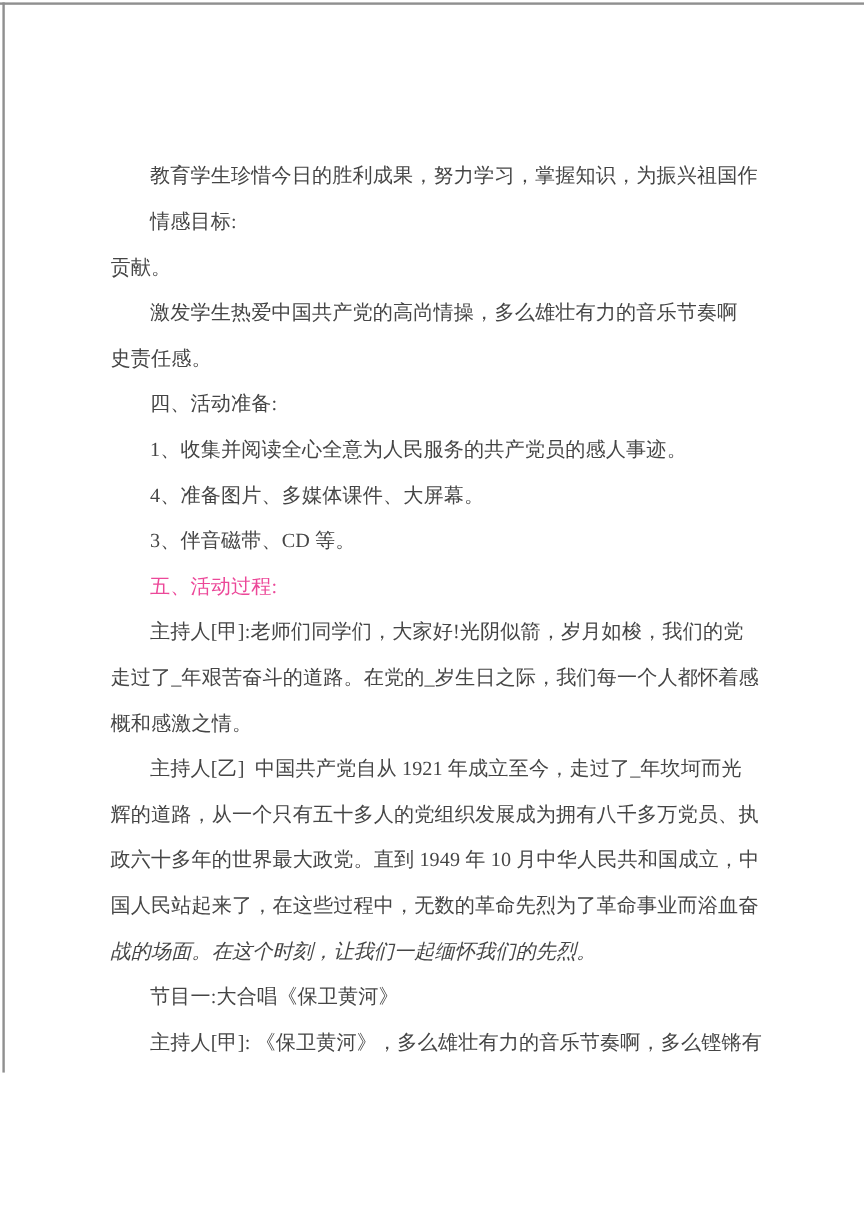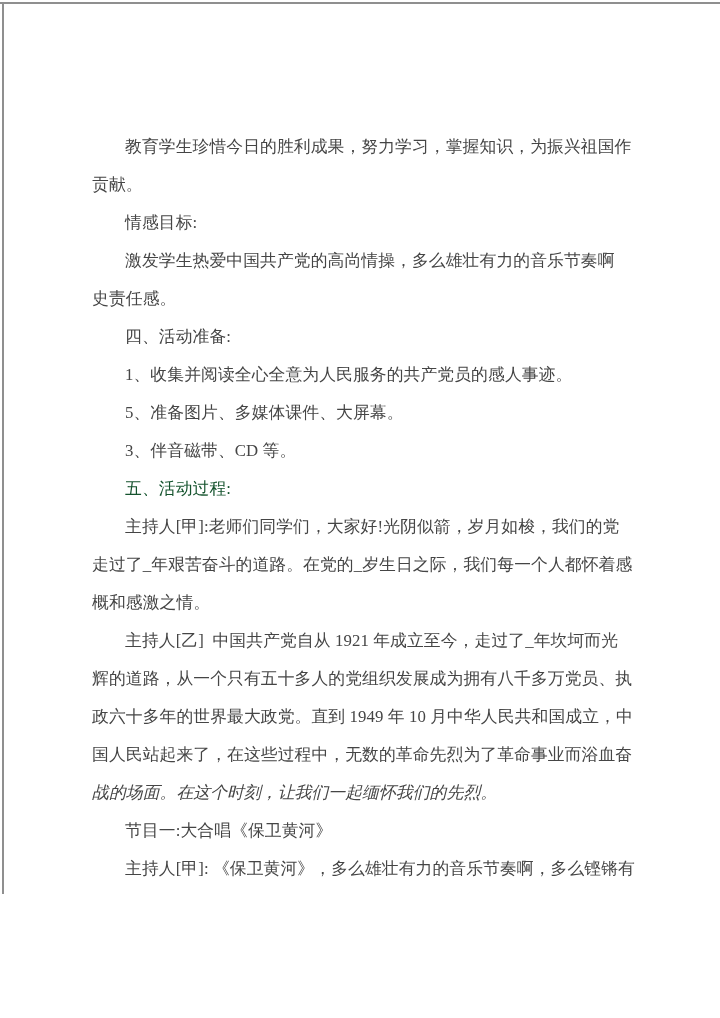--- a/index.html
+++ b/index.html
@@ -48,29 +48,29 @@
   }
 </style>
 </head>
 <body>
 
 <div class="page" style="background: rgb(255, 255, 255);">
   <div class="border-top" style="background: rgb(143, 143, 143);"></div>
   <div class="border-left" style="background: rgb(143, 143, 143);"></div>
   <div class="content">
       <div class="line indent" style="color: rgb(69, 69, 69);">教育学生珍惜今日的胜利成果，努力学习，掌握知识，为振兴祖国作</div>
+      <div class="line indent" style="color: rgb(69, 69, 69);">情感目标:</div>
       <div class="line" style="color: rgb(69, 69, 69);">贡献。</div>
-      <div class="line indent" style="color: rgb(69, 69, 69);">情感目标:</div>
       <div class="line indent" style="color: rgb(69, 69, 69);">激发学生热爱中国共产党的高尚情操，多么雄壮有力的音乐节奏啊</div>
       <div class="line" style="color: rgb(69, 69, 69);">史责任感。</div>
       <div class="line indent" style="color: rgb(69, 69, 69);">四、活动准备:</div>
       <div class="line indent" style="color: rgb(69, 69, 69);">1、收集并阅读全心全意为人民服务的共产党员的感人事迹。</div>
-      <div class="line indent" style="color: rgb(69, 69, 69);">5、准备图片、多媒体课件、大屏幕。</div>
+      <div class="line indent" style="color: rgb(69, 69, 69);">4、准备图片、多媒体课件、大屏幕。</div>
       <div class="line indent" style="color: rgb(69, 69, 69);">3、伴音磁带、CD 等。</div>
-      <div class="line indent" style="color: #14532d;">五、活动过程:</div>
+      <div class="line indent" style="color: #ec4899;">五、活动过程:</div>
       <div class="line indent" style="color: rgb(69, 69, 69);">主持人[甲]:老师们同学们，大家好!光阴似箭，岁月如梭，我们的党</div>
       <div class="line" style="color: rgb(69, 69, 69);">走过了_年艰苦奋斗的道路。在党的_岁生日之际，我们每一个人都怀着感</div>
       <div class="line" style="color: rgb(69, 69, 69);">概和感激之情。</div>
       <div class="line indent" style="color: rgb(69, 69, 69);">主持人[乙]  中国共产党自从 1921 年成立至今，走过了_年坎坷而光</div>
       <div class="line" style="color: rgb(69, 69, 69);">辉的道路，从一个只有五十多人的党组织发展成为拥有八千多万党员、执</div>
       <div class="line" style="color: rgb(69, 69, 69);">政六十多年的世界最大政党。直到 1949 年 10 月中华人民共和国成立，中</div>
       <div class="line" style="color: rgb(69, 69, 69);">国人民站起来了，在这些过程中，无数的革命先烈为了革命事业而浴血奋</div>
       <div class="line" style="color: rgb(69, 69, 69); font-style: italic;">战的场面。在这个时刻，让我们一起缅怀我们的先烈。</div>
       <div class="line indent" style="color: rgb(69, 69, 69);">节目一:大合唱《保卫黄河》</div>
       <div class="line indent" style="color: rgb(69, 69, 69);">主持人[甲]: 《保卫黄河》，多么雄壮有力的音乐节奏啊，多么铿锵有</div>

